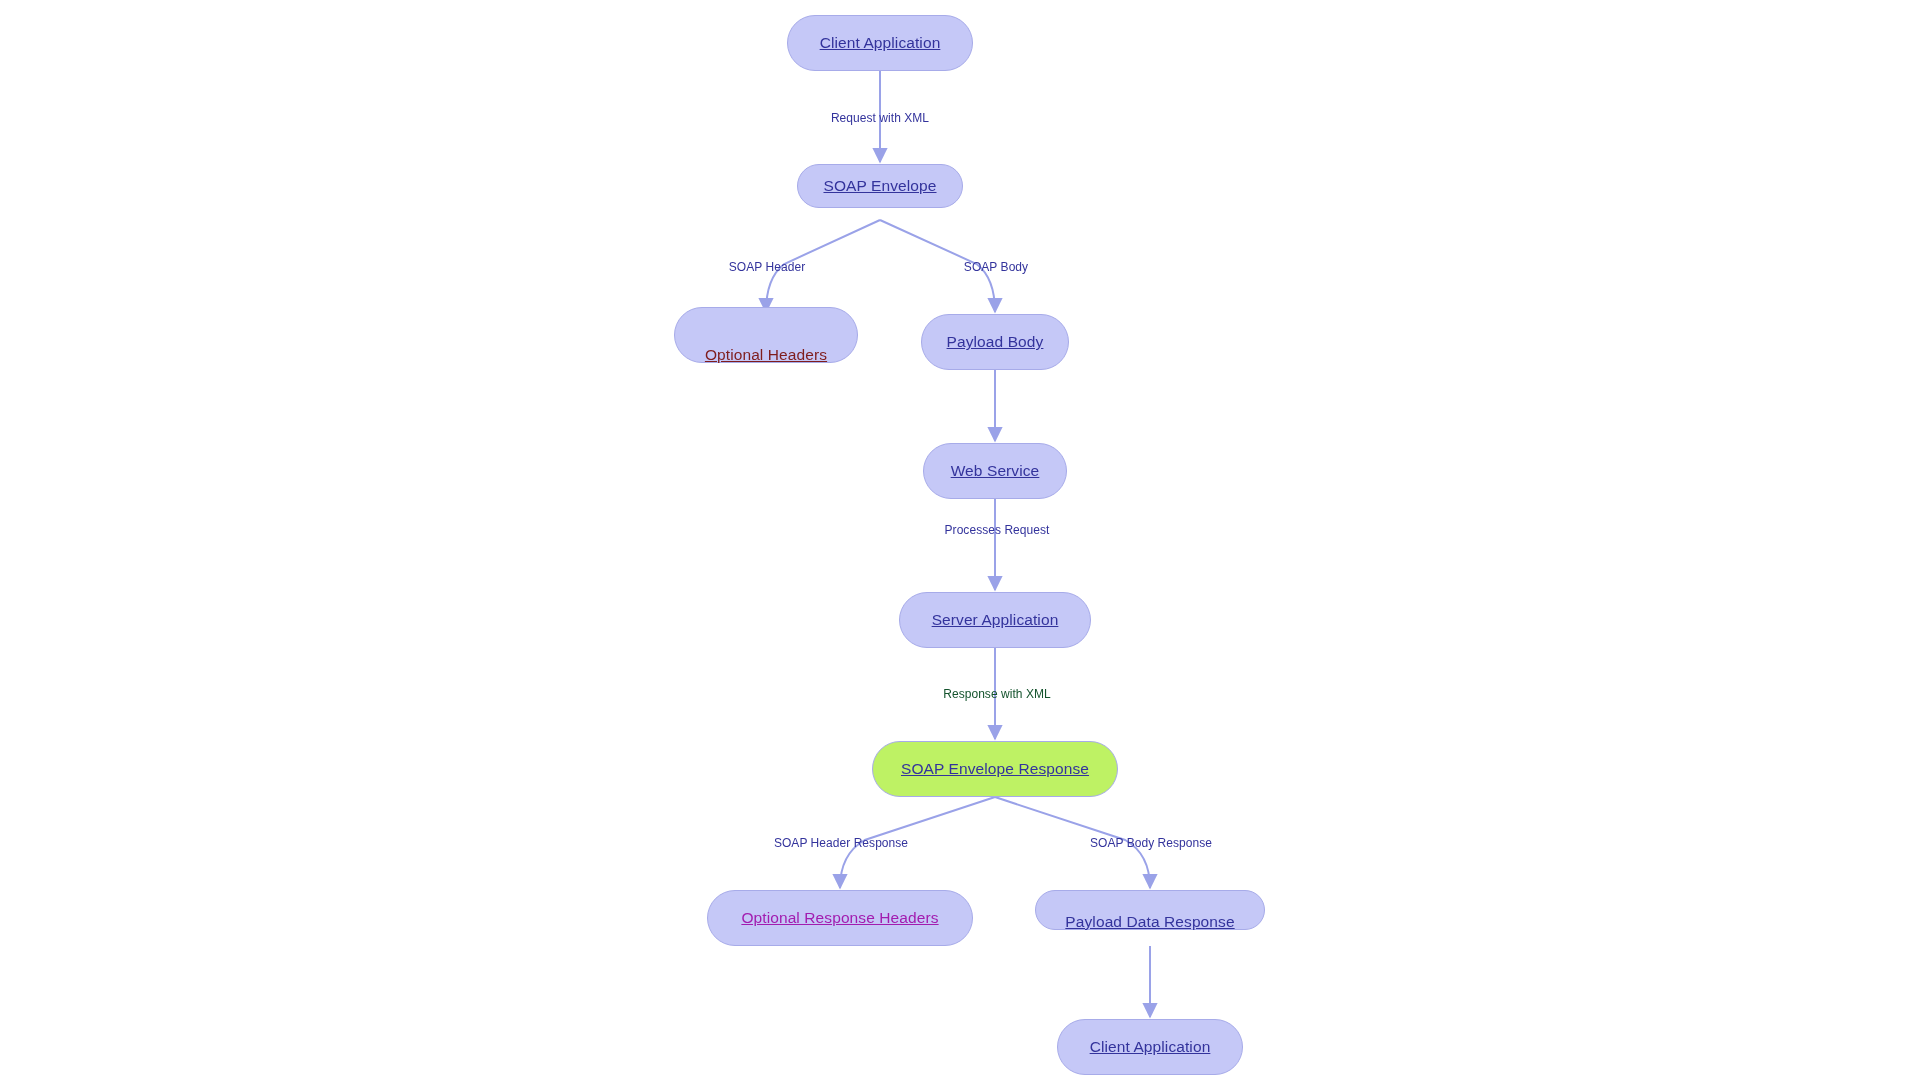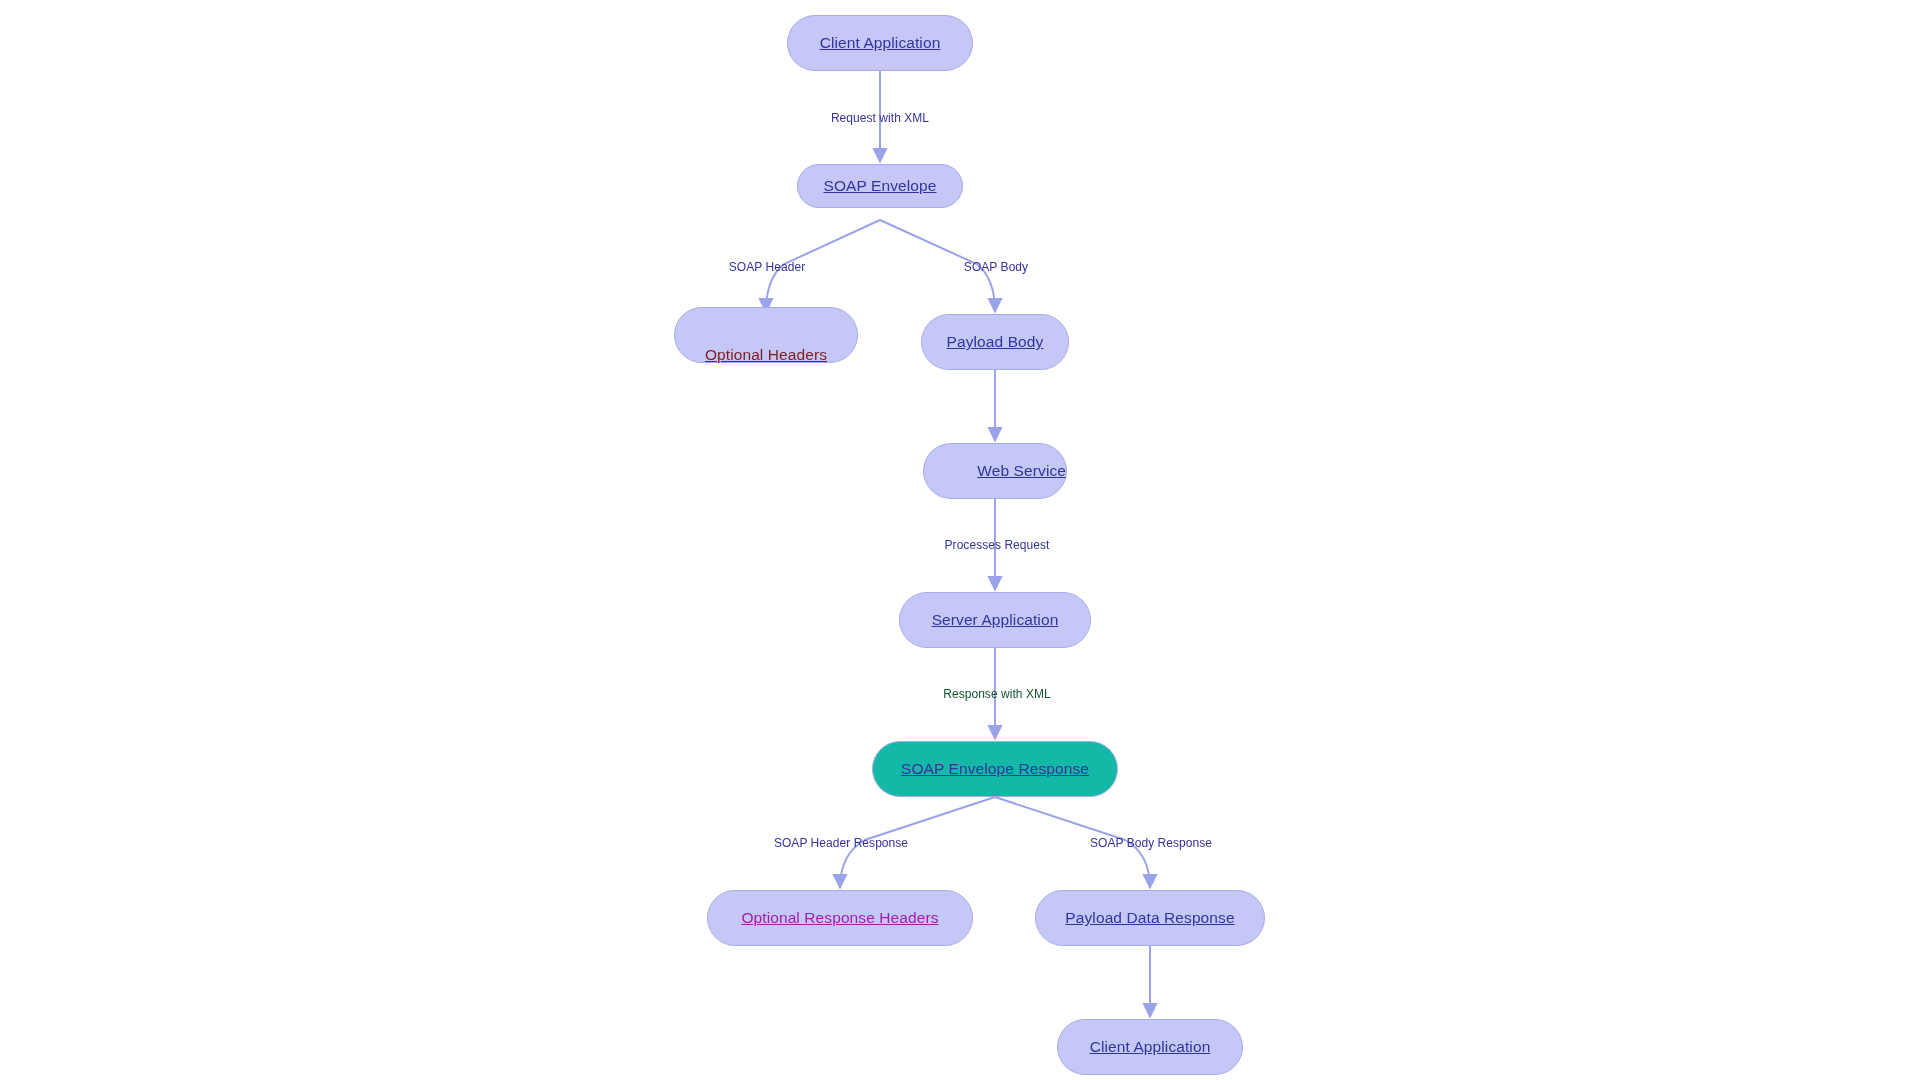--- a/index.html
+++ b/index.html
@@ -88,42 +88,42 @@
       </div>
       <div class="node" style="left: 797px; top: 164px; width: 166px; height: 44px; background: rgb(197, 200, 247); border-color: rgb(167, 171, 233); color: rgb(51, 51, 156);">
         <span>SOAP Envelope</span>
       </div>
       <div class="node" style="left: 674px; top: 307px; width: 184px; height: 56px; background: rgb(197, 200, 247); border-color: rgb(167, 171, 233); color: #7f1d1d; align-items: flex-end;">
         <span>Optional Headers</span>
       </div>
       <div class="node" style="left: 921px; top: 314px; width: 148px; height: 56px; background: rgb(197, 200, 247); border-color: rgb(167, 171, 233); color: rgb(51, 51, 156);">
         <span>Payload Body</span>
       </div>
-      <div class="node" style="left: 923px; top: 443px; width: 144px; height: 56px; background: rgb(197, 200, 247); border-color: rgb(167, 171, 233); color: rgb(51, 51, 156); justify-content: flex-end;">
+      <div class="node" style="left: 923px; top: 443px; width: 144px; height: 56px; background: rgb(197, 200, 247); border-color: rgb(167, 171, 233); color: rgb(51, 51, 156);">
         <span>Web Service</span>
       </div>
       <div class="node" style="left: 899px; top: 592px; width: 192px; height: 56px; background: rgb(197, 200, 247); border-color: rgb(167, 171, 233); color: rgb(51, 51, 156);">
         <span>Server Application</span>
       </div>
-      <div class="node" style="left: 872px; top: 741px; width: 246px; height: 56px; background: #14b8a6; border-color: rgb(167, 171, 233); color: rgb(51, 51, 156);">
+      <div class="node" style="left: 872px; top: 741px; width: 246px; height: 56px; background: #bef264; border-color: rgb(167, 171, 233); color: rgb(51, 51, 156);">
         <span>SOAP Envelope Response</span>
       </div>
       <div class="node" style="left: 707px; top: 890px; width: 266px; height: 56px; background: rgb(197, 200, 247); border-color: rgb(167, 171, 233); color: #a21caf;">
         <span>Optional Response Headers</span>
       </div>
-      <div class="node" style="left: 1035px; top: 890px; width: 230px; height: 56px; background: rgb(197, 200, 247); border-color: rgb(167, 171, 233); color: rgb(51, 51, 156);">
+      <div class="node" style="left: 1035px; top: 890px; width: 230px; height: 40px; background: rgb(197, 200, 247); border-color: rgb(167, 171, 233); color: rgb(51, 51, 156); align-items: flex-end;">
         <span>Payload Data Response</span>
       </div>
       <div class="node" style="left: 1057px; top: 1019px; width: 186px; height: 56px; background: rgb(197, 200, 247); border-color: rgb(167, 171, 233); color: rgb(51, 51, 156);">
         <span>Client Application</span>
       </div>
     </div>
   <div id="label-layer">
       <div class="edge-label" style="left: 880px; top: 118px; color: rgb(51, 51, 156);">Request with XML</div>
       <div class="edge-label" style="left: 767px; top: 267px; color: rgb(51, 51, 156);">SOAP Header</div>
       <div class="edge-label" style="left: 996px; top: 267px; color: rgb(51, 51, 156);">SOAP Body</div>
-      <div class="edge-label" style="left: 997px; top: 545px; color: rgb(51, 51, 156);">Processes Request</div>
+      <div class="edge-label" style="left: 997px; top: 530px; color: rgb(51, 51, 156);">Processes Request</div>
       <div class="edge-label" style="left: 997px; top: 694px; color: #14532d;">Response with XML</div>
       <div class="edge-label" style="left: 841px; top: 843px; color: rgb(51, 51, 156); text-align: right;">SOAP Header Response</div>
       <div class="edge-label" style="left: 1151px; top: 843px; color: rgb(51, 51, 156);">SOAP Body Response</div>
     </div>
 
 </div>
 
 </body></html>

